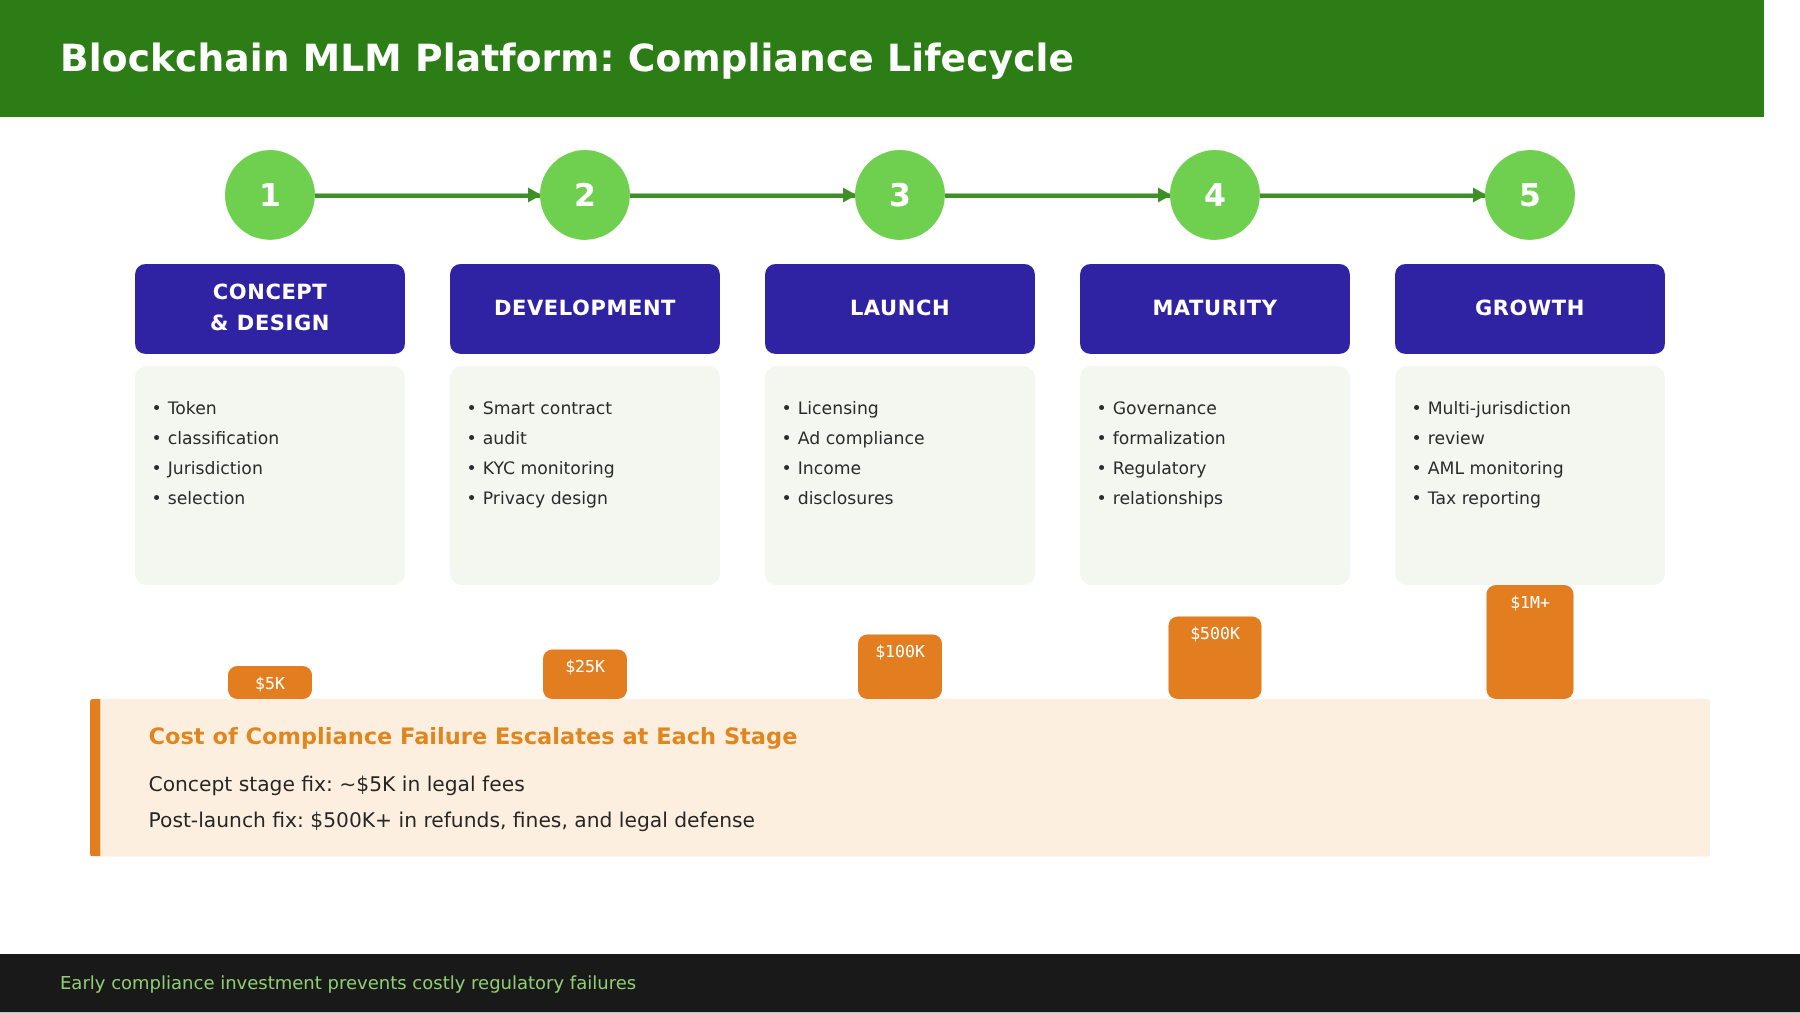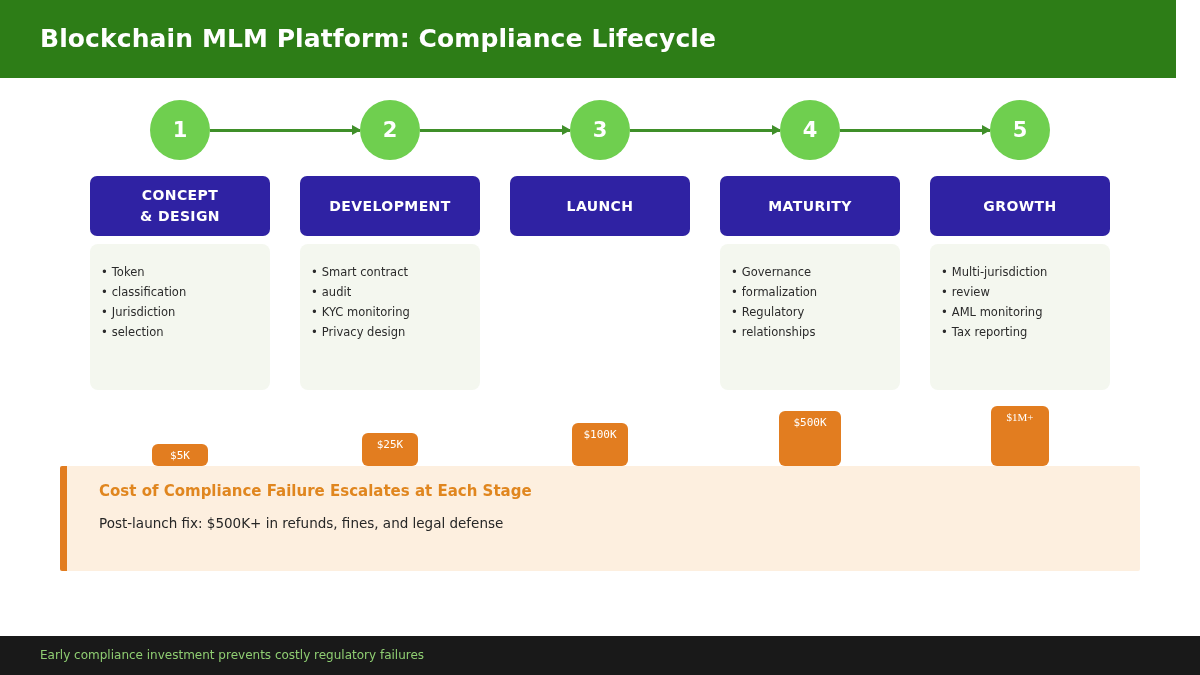--- a/index.html
+++ b/index.html
@@ -278,20 +278,26 @@
       <div class="bullet"><span class="dot">•</span><span>audit</span></div>
       <div class="bullet"><span class="dot">•</span><span>KYC monitoring</span></div>
       <div class="bullet"><span class="dot">•</span><span>Privacy design</span></div>
     </div>
   </div>
 
   <div class="stage">
     <div class="stage-head">
       <span>LAUNCH</span>
     </div>
+    <div class="stage-body">
+      <div class="bullet"><span class="dot">•</span><span>Licensing</span></div>
+      <div class="bullet"><span class="dot">•</span><span>Ad compliance</span></div>
+      <div class="bullet"><span class="dot">•</span><span>Income</span></div>
+      <div class="bullet"><span class="dot">•</span><span>disclosures</span></div>
+    </div>
   </div>
 
   <div class="stage">
     <div class="stage-head">
       <span>MATURITY</span>
     </div>
     <div class="stage-body">
       <div class="bullet"><span class="dot">•</span><span>Governance</span></div>
       <div class="bullet"><span class="dot">•</span><span>formalization</span></div>
       <div class="bullet"><span class="dot">•</span><span>Regulatory</span></div>
@@ -320,24 +326,25 @@
   <div class="cost-col">
     <div class="cost-bar" style="height: 33px; width: 56px;">$25K</div>
   </div>
   <div class="cost-col">
     <div class="cost-bar" style="height: 43px; width: 56px;">$100K</div>
   </div>
   <div class="cost-col">
     <div class="cost-bar" style="height: 55px; width: 62px;">$500K</div>
   </div>
   <div class="cost-col">
-    <div class="cost-bar" style="height: 60px; width: 58px; font-family: Liberation Serif, serif;">$1M+</div>
+    <div class="cost-bar" style="height: 76px; width: 58px;">$1M+</div>
   </div>
 </div>
 
 <div class="callout">
   <div class="callout-title">Cost of Compliance Failure Escalates at Each Stage</div>
+  <div class="callout-line">Concept stage fix: ~$5K in legal fees</div>
   <div class="callout-line">Post-launch fix: $500K+ in refunds, fines, and legal defense</div>
 </div>
 
 <div class="footer">
   <div class="footer-text">Early compliance investment prevents costly regulatory failures</div>
 </div>
 
 </body></html>

